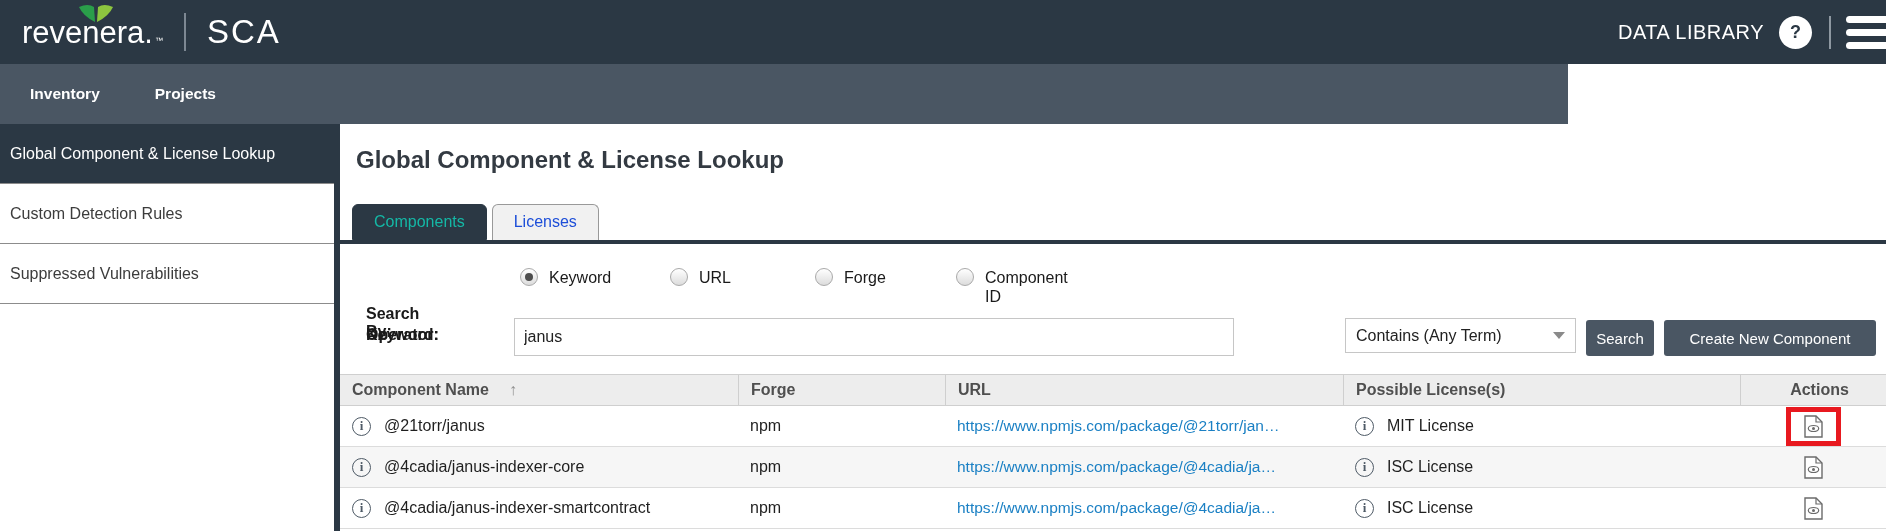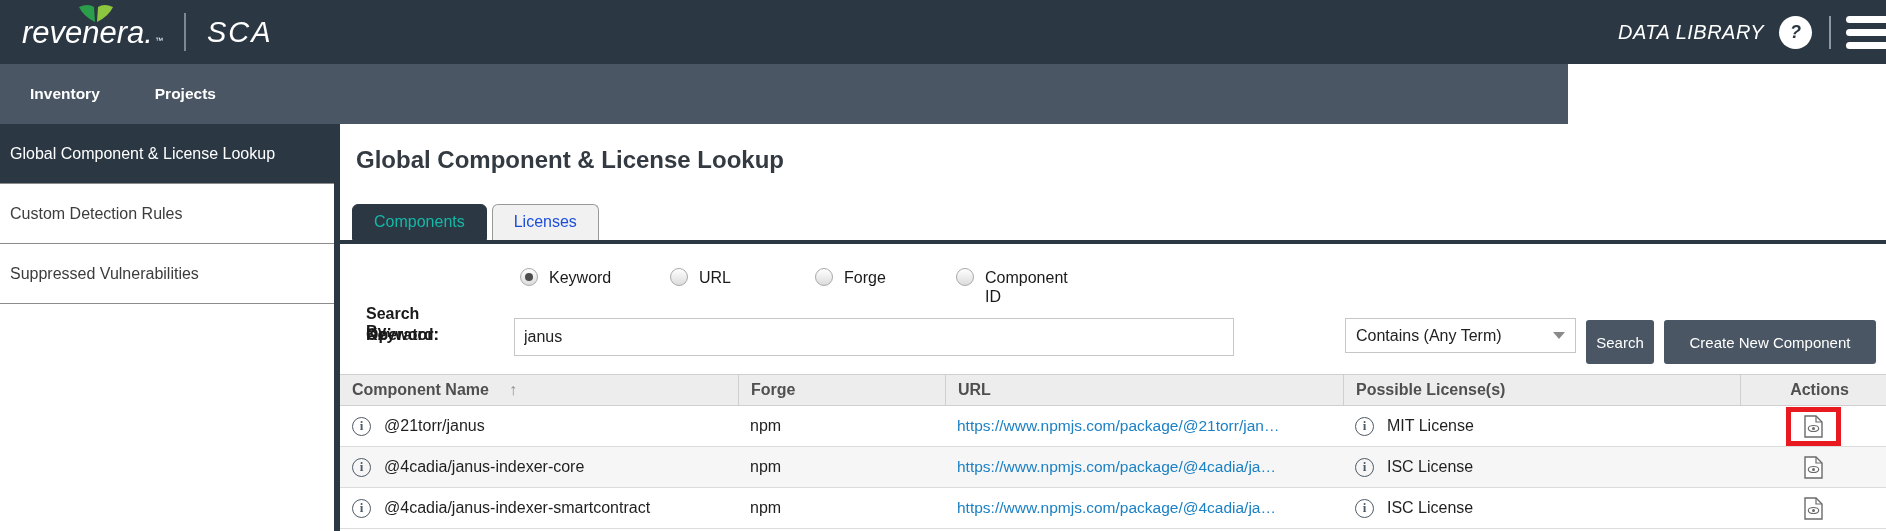--- a/index.html
+++ b/index.html
@@ -5,28 +5,28 @@
   * { box-sizing: border-box; margin: 0; padding: 0; }
   html,body { width:1886px; height:531px; overflow:hidden; }
   body {
     font-family:"Liberation Sans", sans-serif;
     background:#ffffff; position:relative; color:#1f1f1f;
   }
 
   
   .top-header {
     position:absolute; top:0; left:0; width:1886px; height:64px;
-    background:#2b3844; display:flex; align-items:center; overflow:hidden;font-style:italic;
+    background:#2b3844; display:flex; align-items:center; overflow:hidden;
   }
   .logo-area { display:flex; align-items:center; padding-left:22px; }
   .brand { position:relative; color:#fff; font-size:31px; line-height:31px; }
   .brand-fan { position:absolute; top:-13px; left:57px; }
   .brand-tm { color:#fff; font-size:8px; align-self:flex-end; margin:0 0 6px 2px; }
   .logo-divider { width:2px; height:38px; background:#7d8893; margin:0 21px; }
-  .product-name { color:#fff; font-size:29px; font-weight:300; letter-spacing:2px; }
+  .product-name { color:#fff; font-size:33px; font-weight:300; letter-spacing:2px; }
   .header-right { margin-left:auto; display:flex; align-items:center; }
   .data-library { color:#fff; font-size:20px; letter-spacing:0.5px; }
   .help-circle {
     width:33px; height:33px; border-radius:50%; background:#fff; color:#2b3844;
     display:flex; align-items:center; justify-content:center;
     font-weight:bold; font-size:18px; margin-left:15px;
   }
   .header-divider { width:2px; height:33px; background:#8e98a1; margin-left:17px; }
   .hamburger { display:flex; flex-direction:column; gap:6px; margin-left:15px; margin-right:-9px; }
   .hamburger .bar { width:49px; height:7px; background:#fff; border-radius:4px; }
@@ -93,21 +93,21 @@
   }
   .operator-label { position:absolute; left:891px; top:8px; }
   .dropdown {
     position:absolute; left:979px; top:0; width:231px; height:35px;
     border:1px solid #c6c6c6; background:#fff; display:flex; align-items:center;
     padding:0 10px; font-size:16px; color:#222; cursor:pointer;
   }
   .chevron { margin-left:auto; width:0; height:0; border-left:6px solid transparent;
     border-right:6px solid transparent; border-top:7px solid #8a8a8a; }
   .btn {
-    position:absolute; top:2px; height:44px; background:#4a5663; color:#fff;
+    position:absolute; top:2px; height:36px; background:#4a5663; color:#fff;
     border:none; border-radius:3px; font-size:15px; cursor:pointer;
     font-family:"Liberation Sans", sans-serif;
   }
   .btn-search { left:1220px; width:68px; }
   .btn-create { left:1298px; width:212px; }
 
   
   .results-table { position:absolute; top:250px; left:0; width:1546px; }
   .t-header {
     display:flex; height:32px; background:#ededed;

